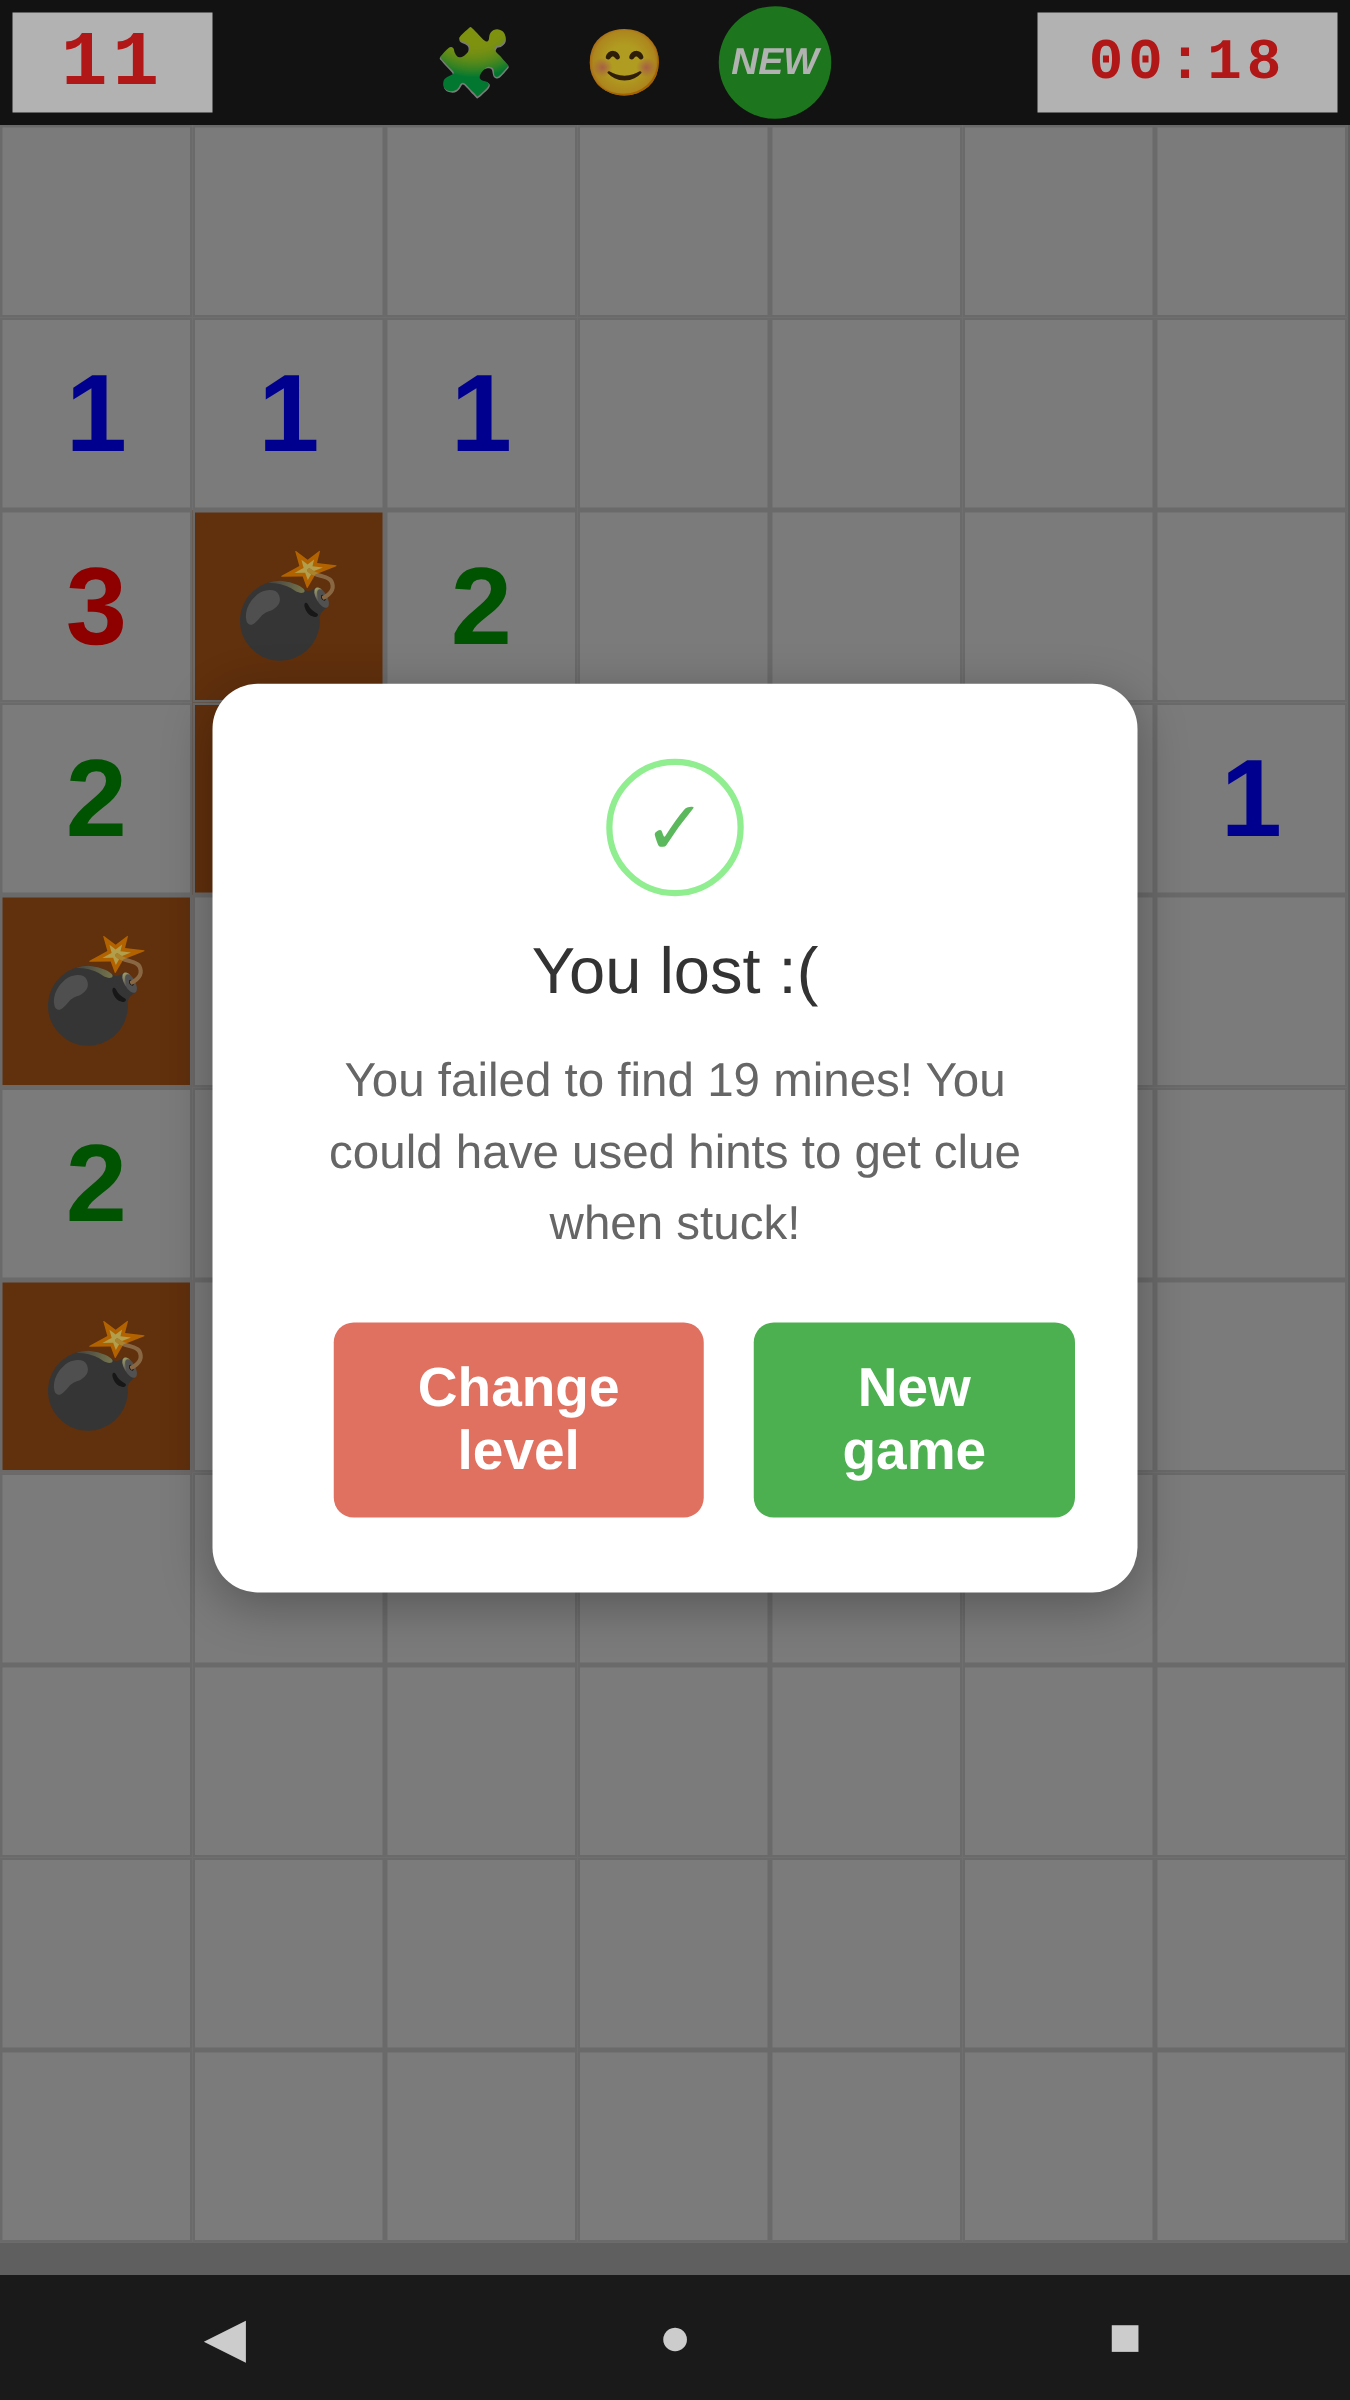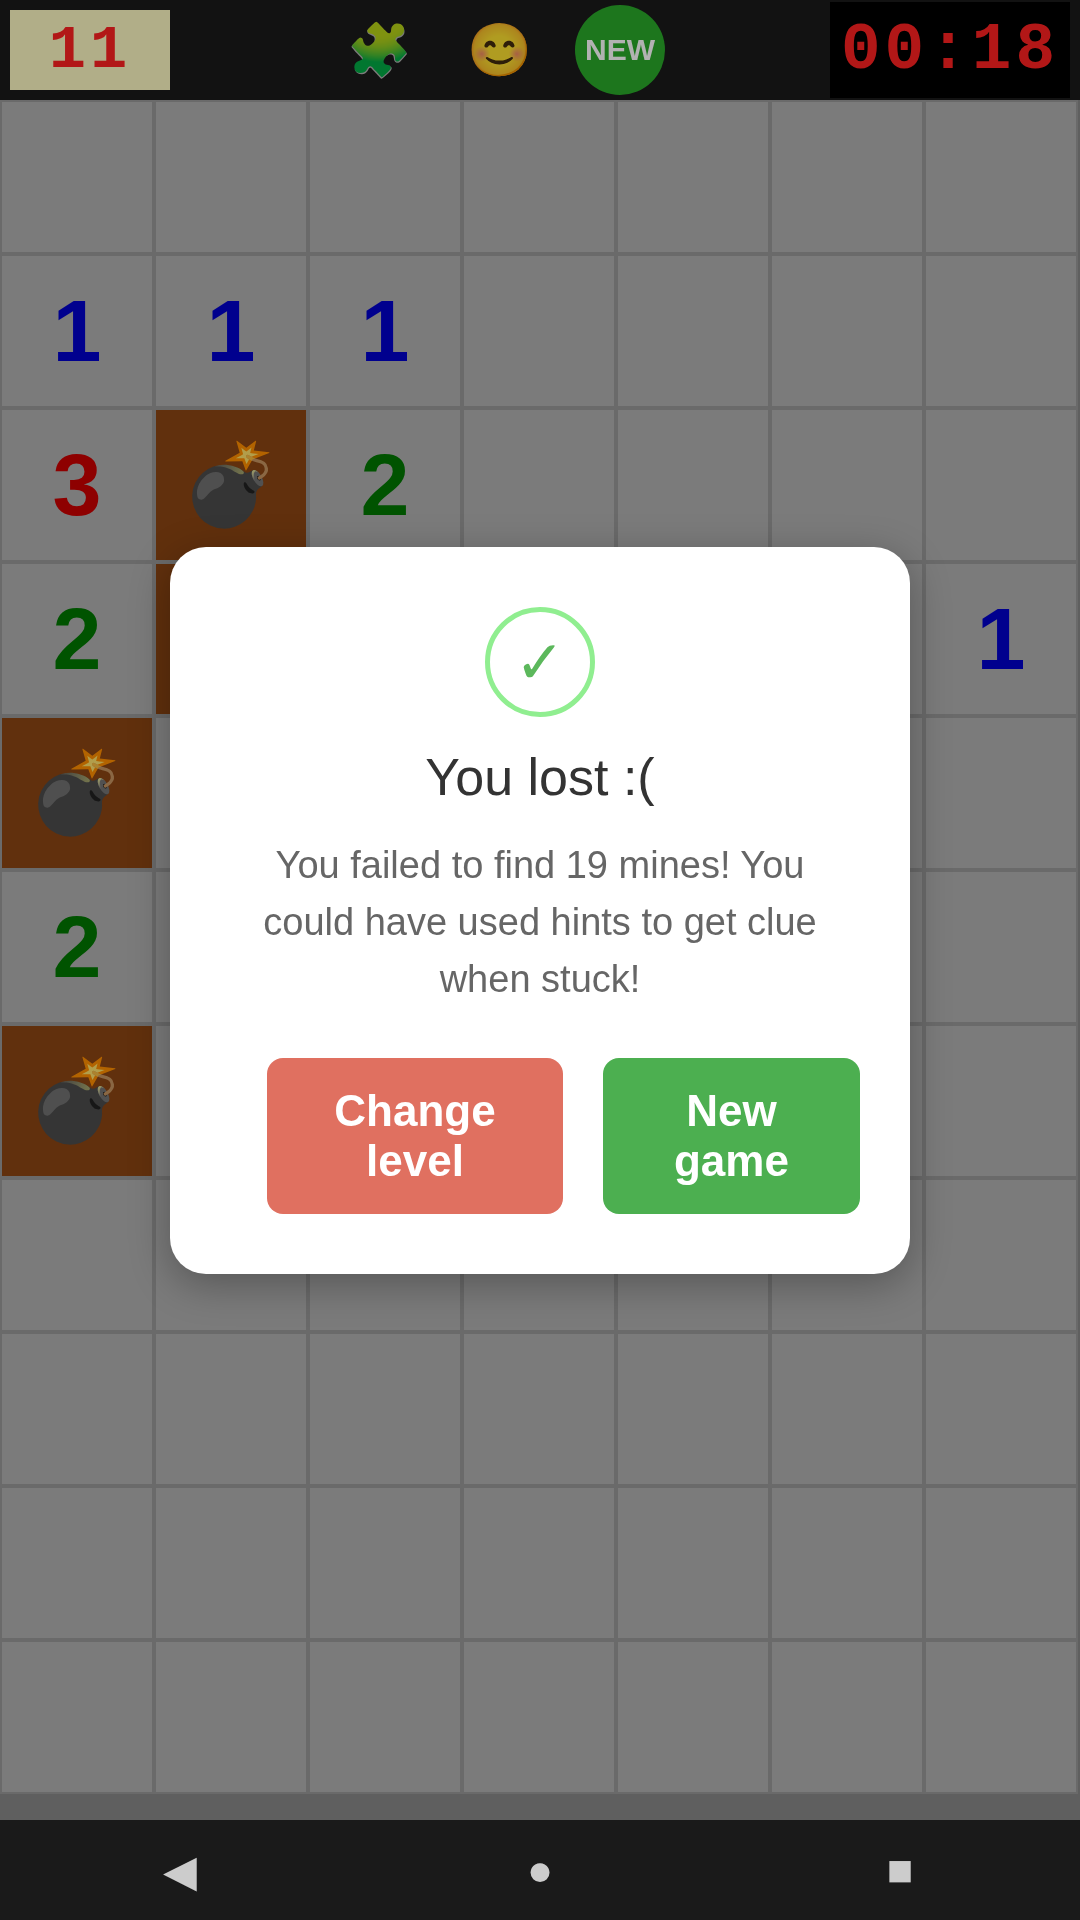--- a/index.html
+++ b/index.html
@@ -18,21 +18,21 @@
       width: 100%;
       height: 100px;
       background: #1a1a1a;
       display: flex;
       align-items: center;
       justify-content: space-between;
       padding: 0 10px;
     }
 
     .mine-count {
-      background: #fef9c3;
+      background: #ffffff;
       color: #ff2222;
       font-family: 'Courier New', monospace;
       font-size: 62px;
       font-weight: bold;
       width: 160px;
       height: 80px;
       display: flex;
       align-items: center;
       justify-content: center;
       letter-spacing: 4px;
@@ -47,27 +47,27 @@
     .icon-btn {
       width: 90px;
       height: 90px;
       display: flex;
       align-items: center;
       justify-content: center;
       font-size: 52px;
     }
 
     .timer-display {
-      background: #000000;
+      background: #ffffff;
       color: #ff2222;
       font-family: 'Courier New', monospace;
-      font-size: 66px;
+      font-size: 46px;
       font-weight: bold;
       width: 240px;
-      height: 96px;
+      height: 80px;
       display: flex;
       align-items: center;
       justify-content: center;
       letter-spacing: 4px;
     }
 
     .cell {
       width: 154px;
       height: 154px;
       border: 2px solid #999;
@@ -214,21 +214,21 @@
   </style>
 </head>
 <body>
 
 <div class="top-bar">
   <div class="mine-count">11</div>
   <div class="top-icons">
     <div class="icon-btn">🧩</div>
     <div class="icon-btn">😊</div>
     <div class="icon-btn" style="font-size:58px; color:#2aaa2a; background:#2aaa2a; border-radius:50%; width:90px; height:90px; display:flex; align-items:center; justify-content:center;">
-      <span style="color:white; font-size:30px; font-weight:bold;">NEW</span>
+      <span style="color:white; font-size:30px; font-weight:bold;font-style:italic;">NEW</span>
     </div>
   </div>
   <div class="timer-display">00:18</div>
 </div>
 
 <div class="grid-area">
 
   <div class="cell"></div>
   <div class="cell"></div>
   <div class="cell"></div>

